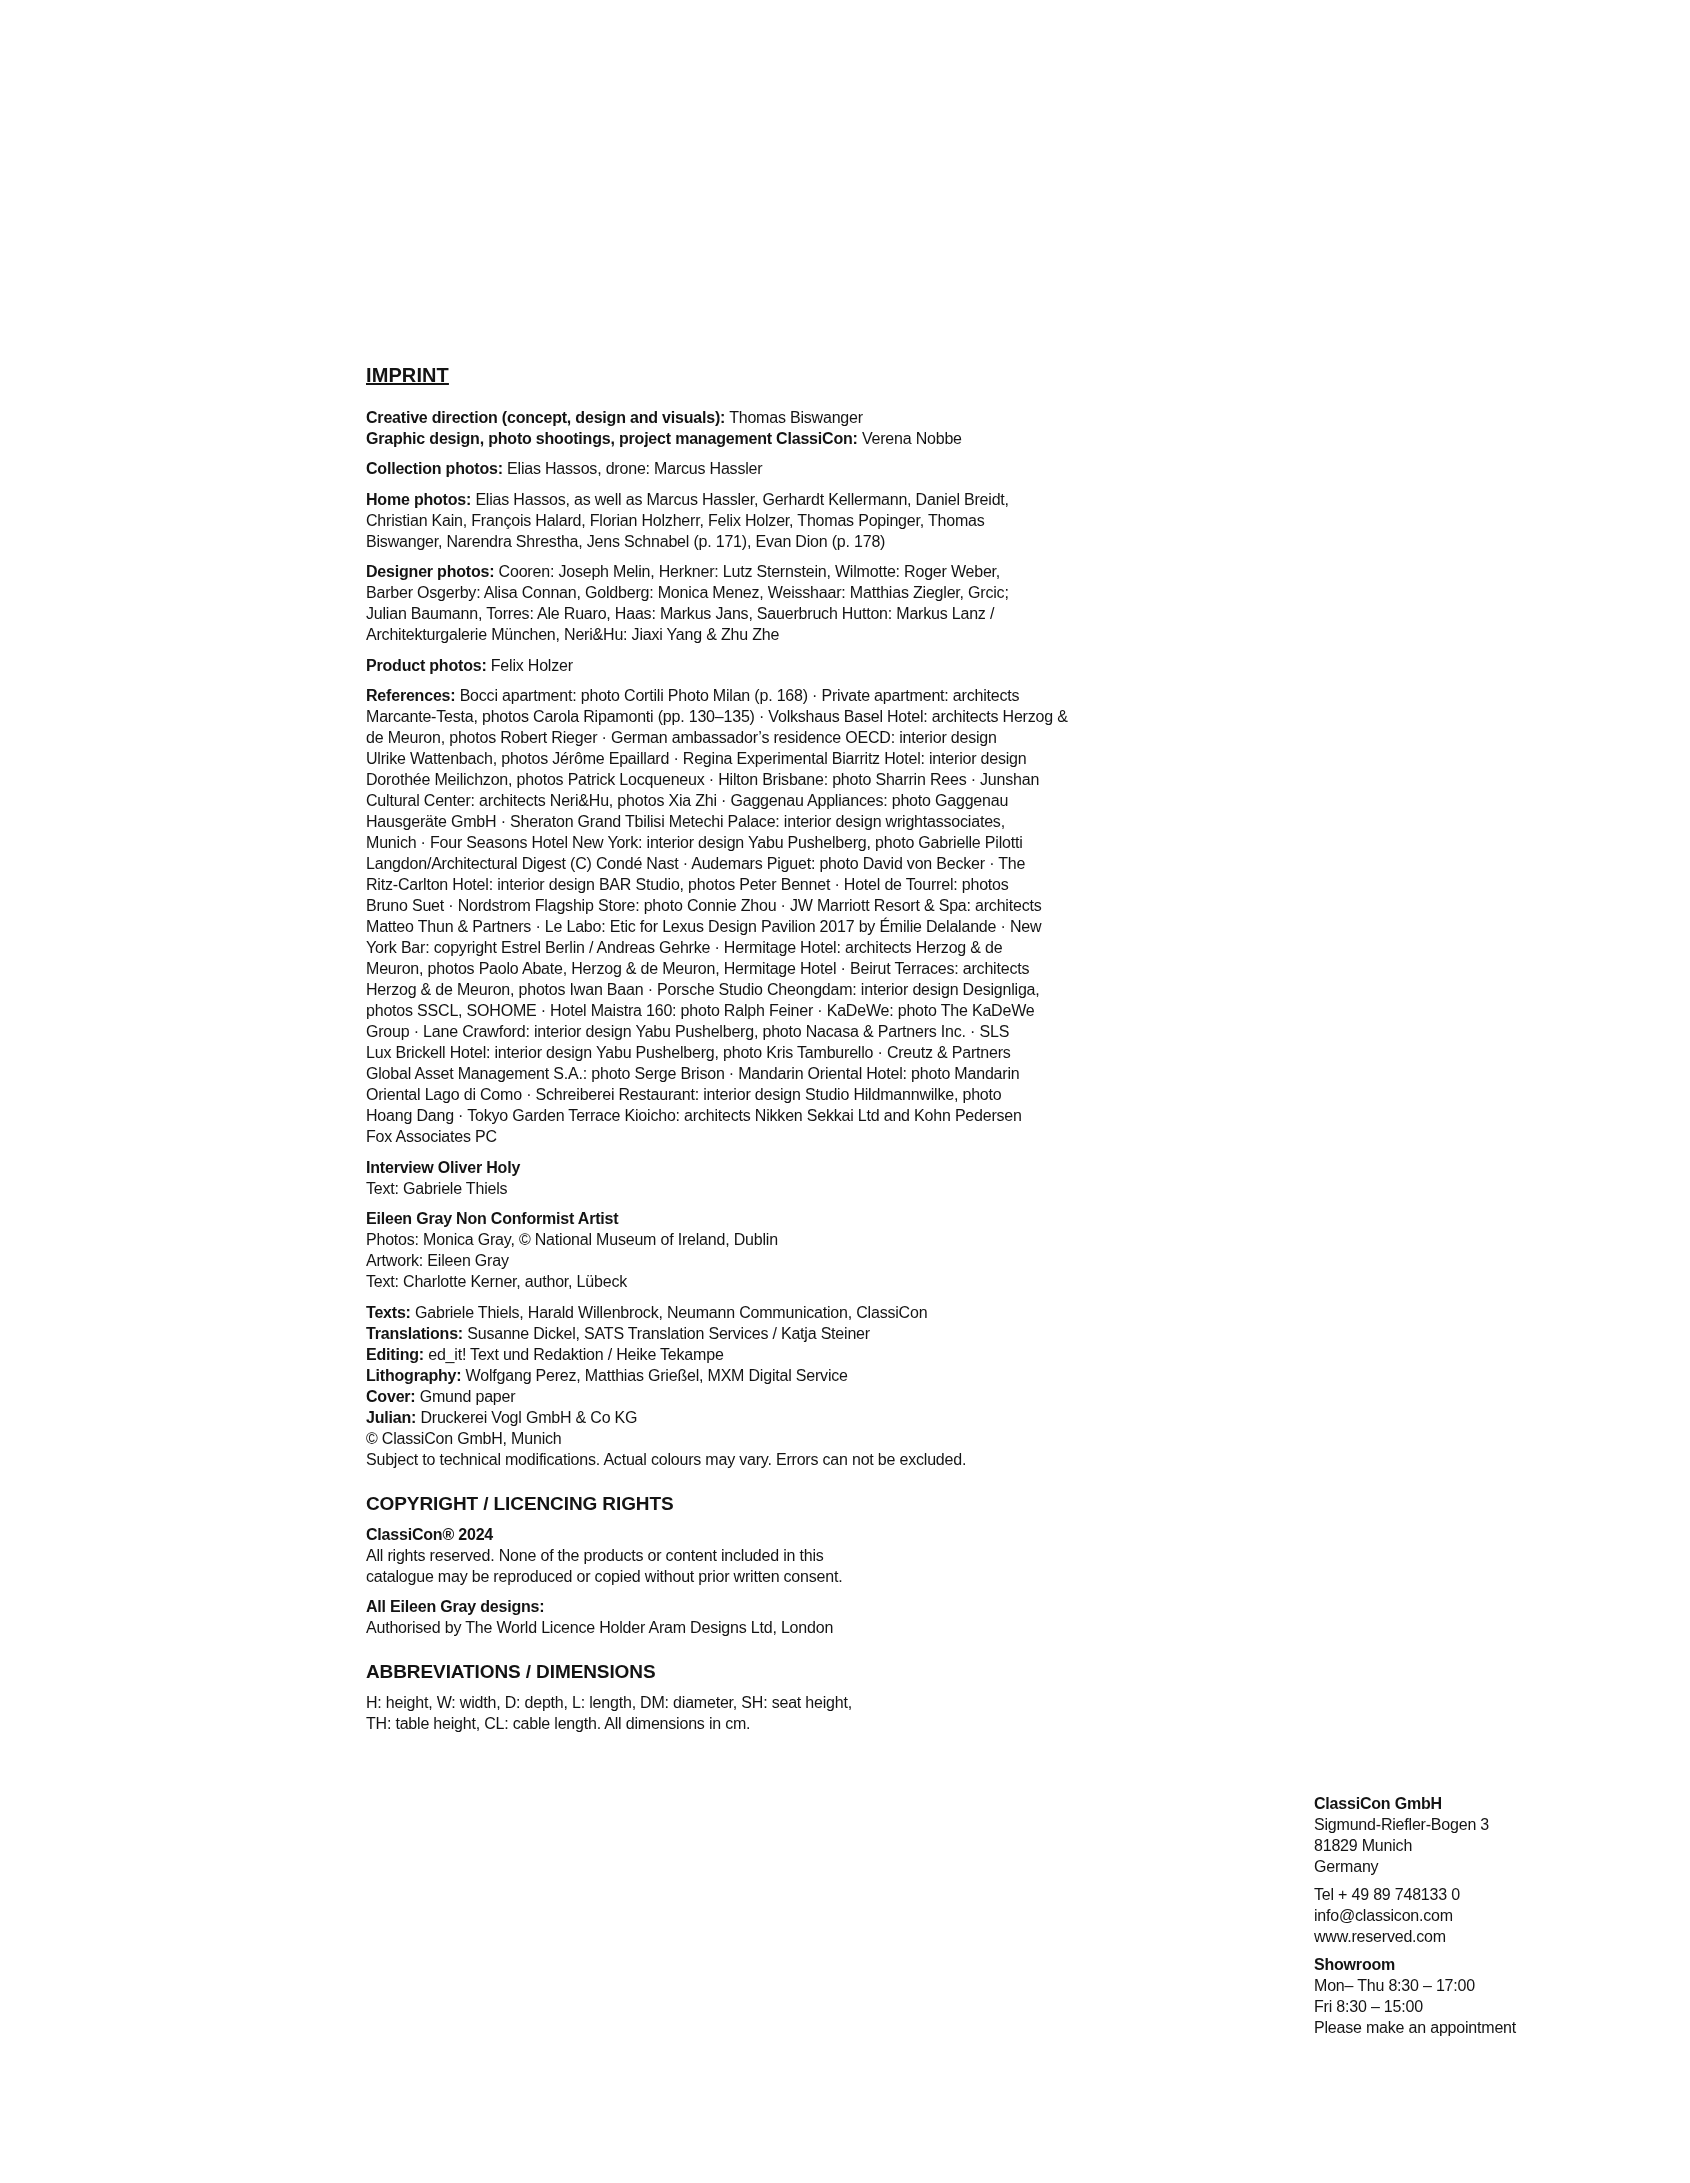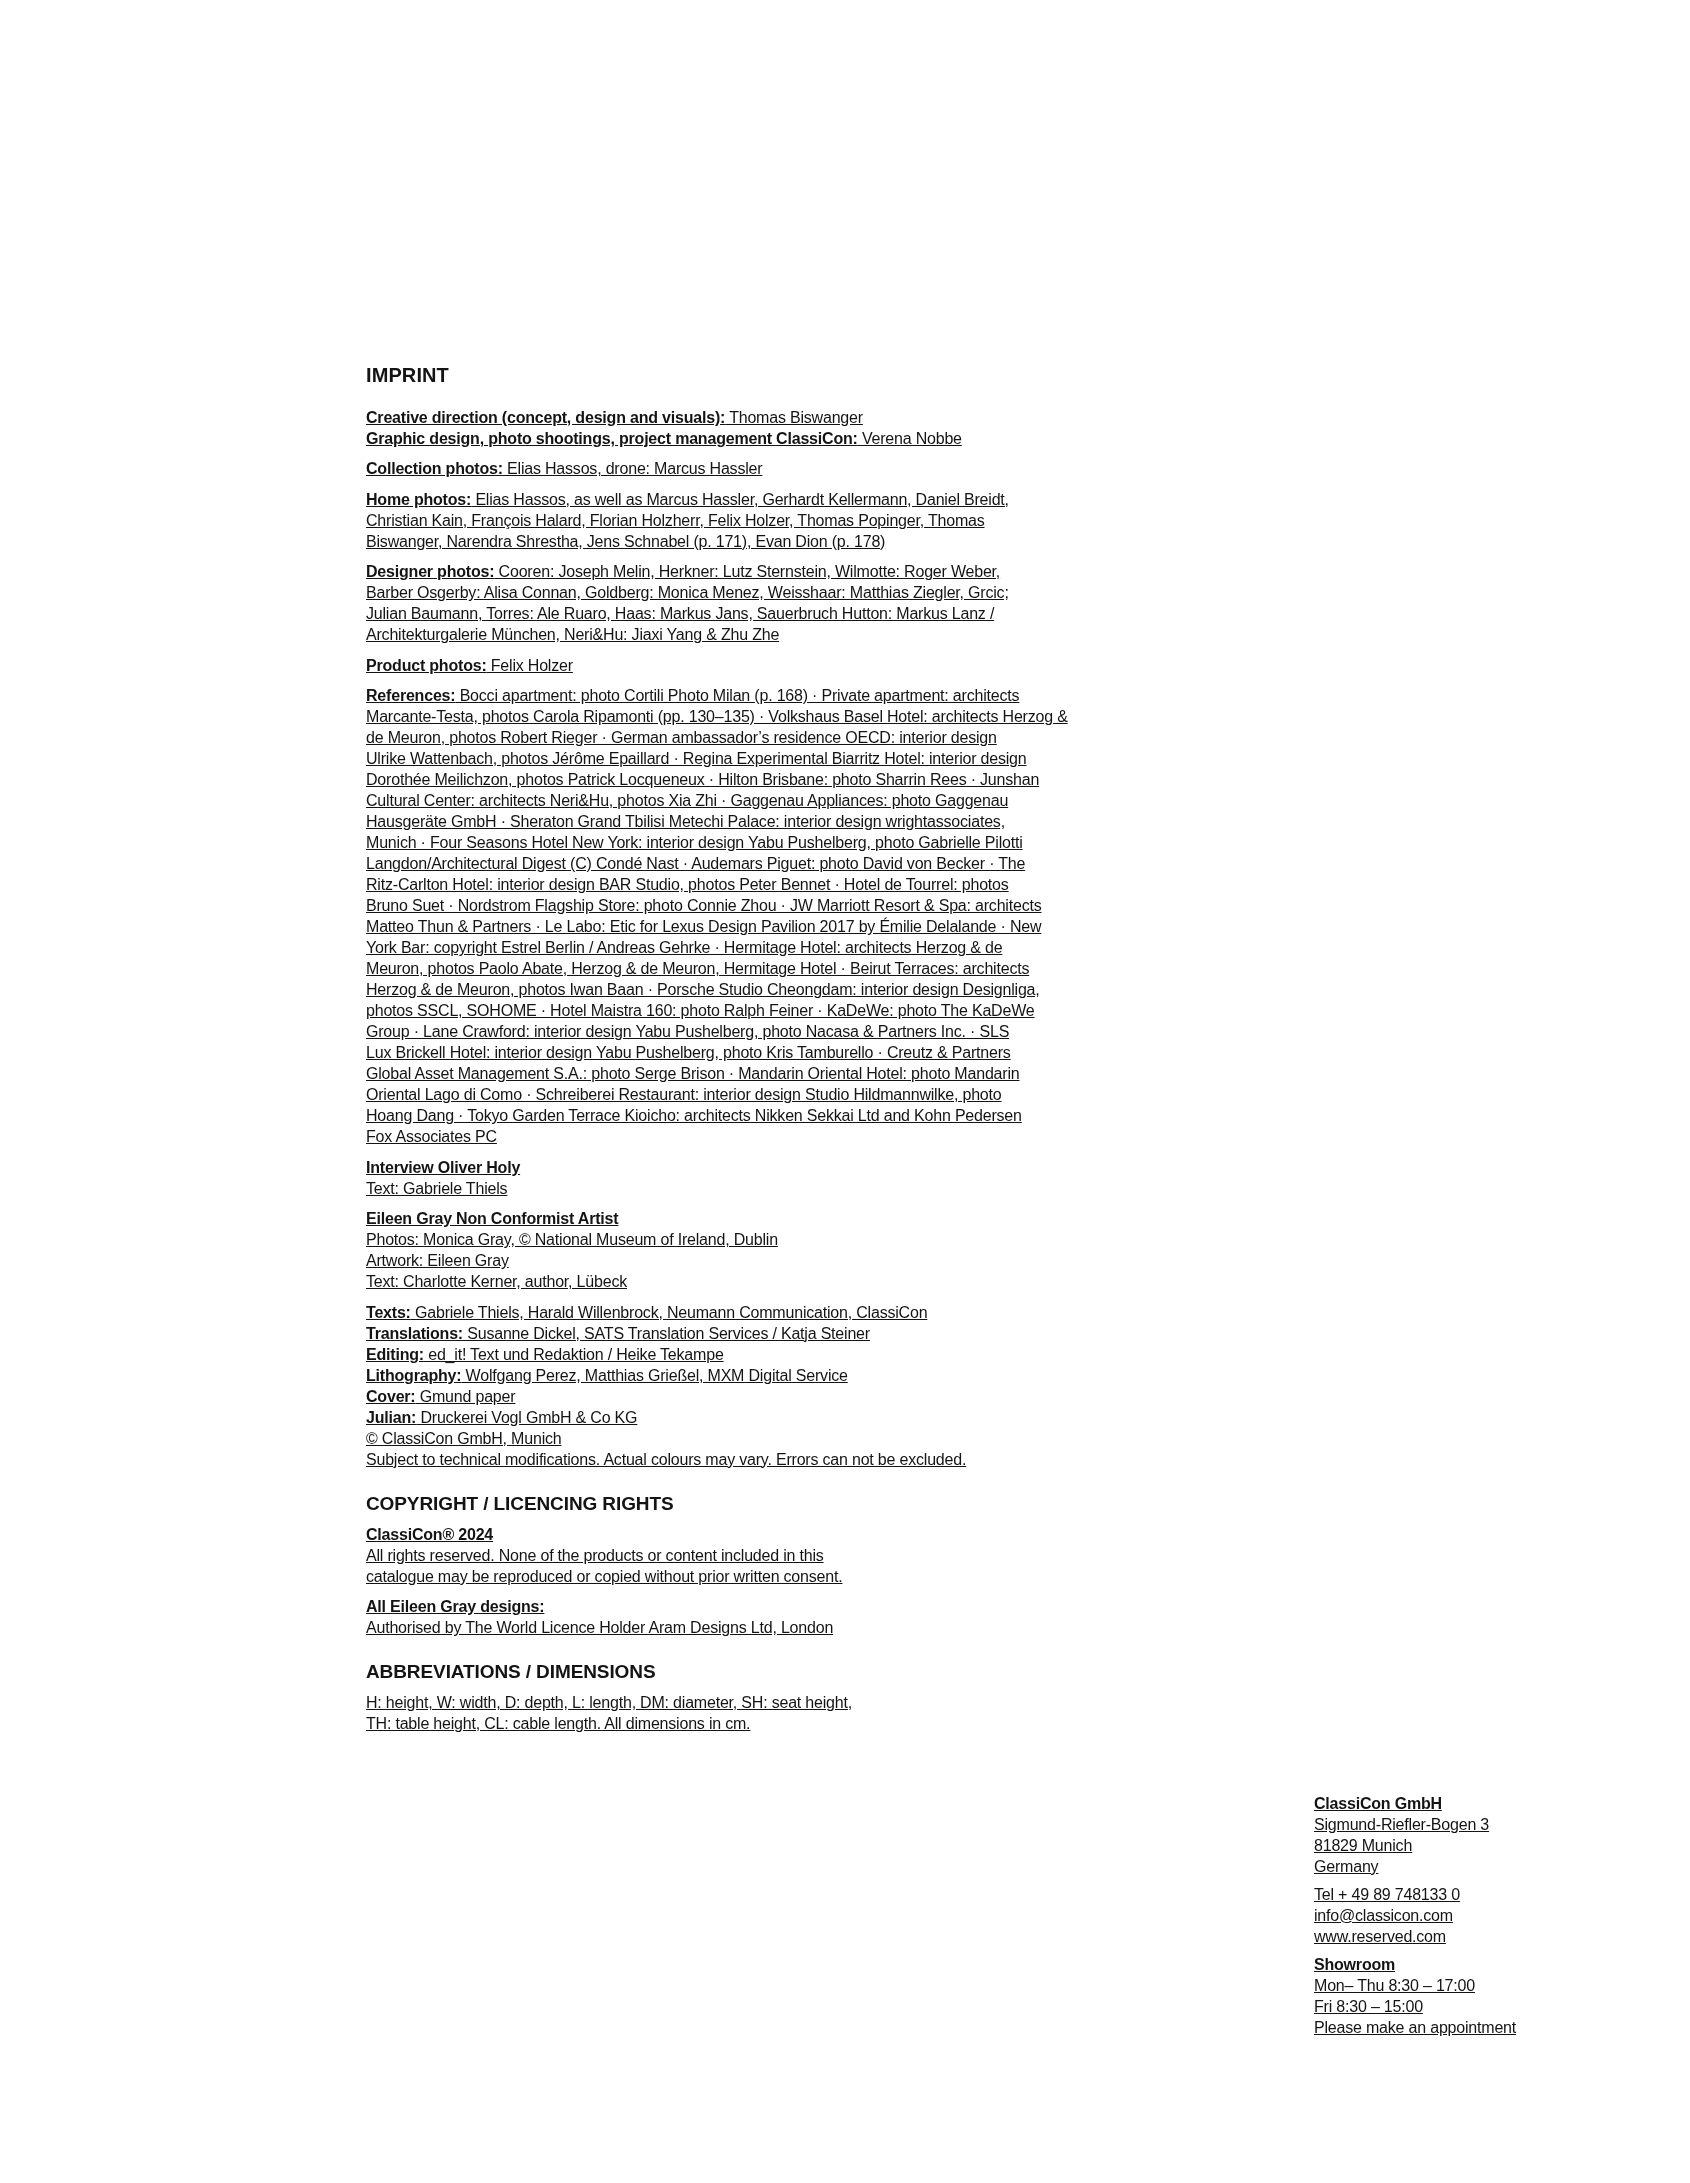--- a/index.html
+++ b/index.html
@@ -20,31 +20,31 @@
     left: 366px;
     top: 365px;
     width: 778px;
   }
   h1.doc-title {
     font-size: 20px;
     line-height: 21.6px;
     font-weight: 700;
     letter-spacing: 0.1px;
     margin: 0 0 20px 0;
+    text-decoration: underline;
   }
   h2.section-title {
     font-size: 19px;
     line-height: 21px;
     font-weight: 700;
     letter-spacing: -0.1px;
     margin: 23px 0 10px 0;
   }
   .block {
     margin: 0 0 9.5px 0;
-    text-decoration: underline;
   }
   .line {
     font-size: 16px;
     line-height: 21px;
     letter-spacing: -0.2px;
     white-space: nowrap;
   }
   .line strong {
     font-weight: 700;
   }

